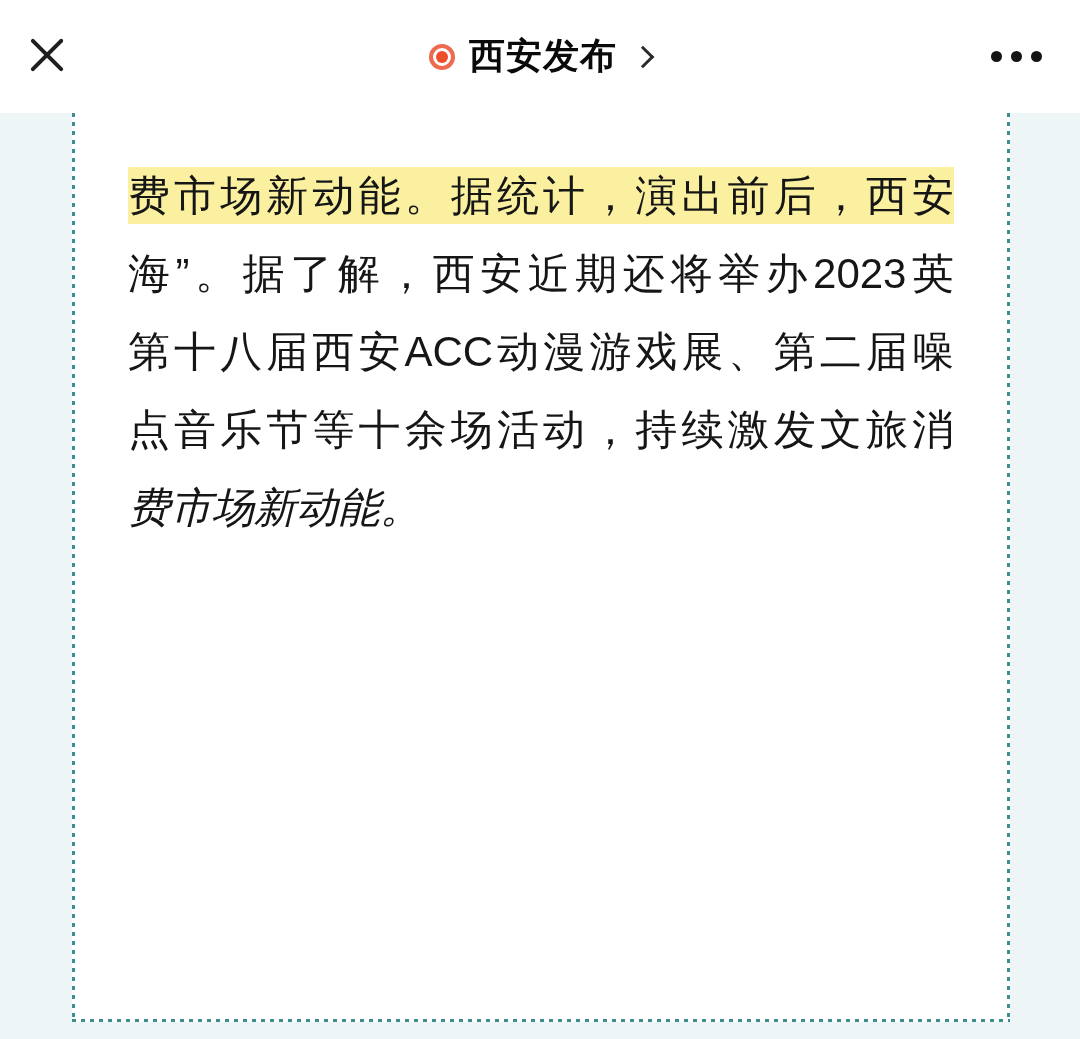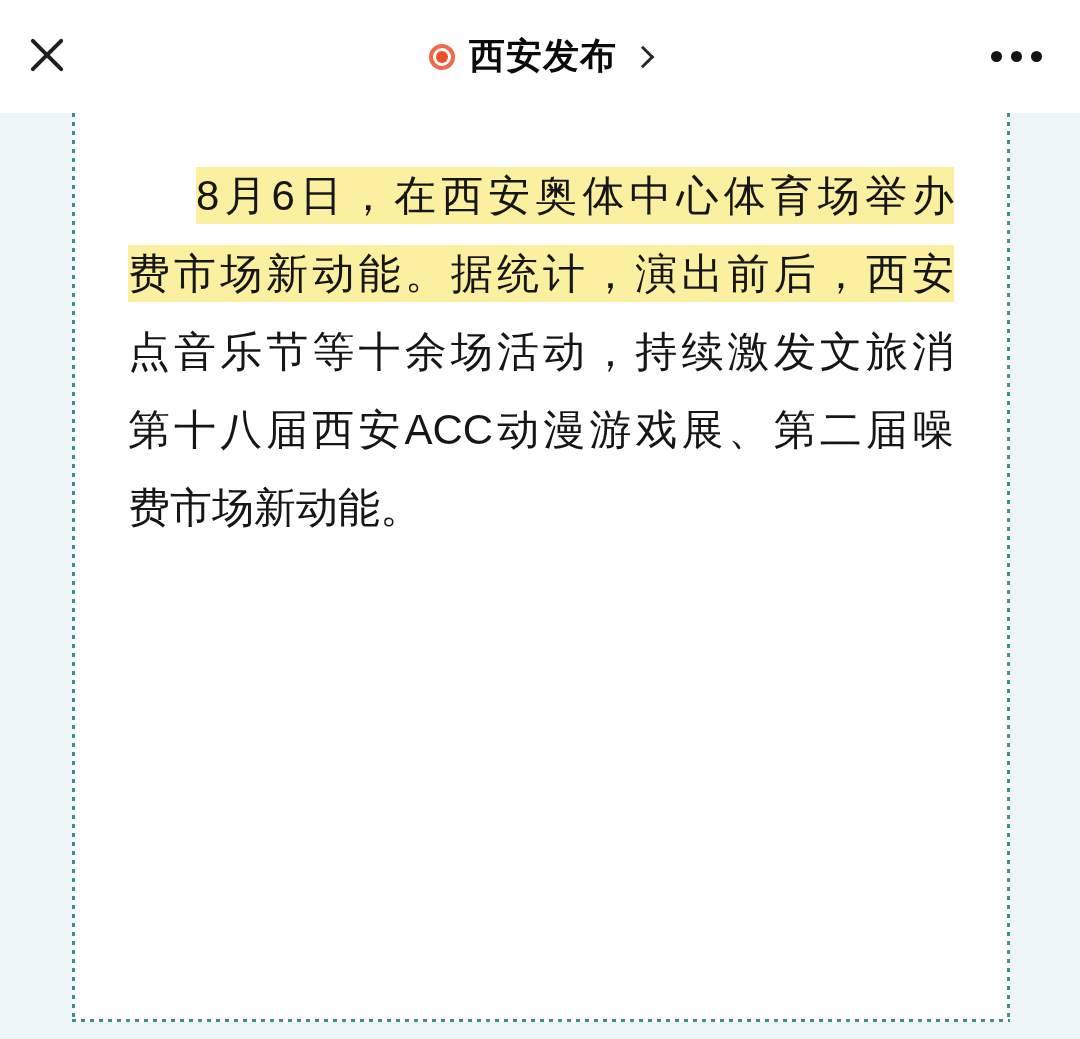--- a/index.html
+++ b/index.html
@@ -44,21 +44,21 @@
     background:repeating-linear-gradient(to bottom,var(--border-teal) 0 4px,transparent 4px 9px);}
   .edge-right{right:0;top:0;bottom:0;width:3px;
     background:repeating-linear-gradient(to bottom,var(--border-teal) 0 4px,transparent 4px 9px);}
   .edge-bottom{left:0;right:0;bottom:0;height:3px;
     background:repeating-linear-gradient(to right,var(--border-teal) 0 4px,transparent 4px 9px);}
 
   .article{padding:44px 56px 0 56px;}
   .line{height:78px;line-height:78px;font-size:42px;color:var(--text);
     text-align:justify;text-align-last:justify;white-space:nowrap;}
   .line.indent{padding-left:68px;}
-  .line.last{text-align-last:left;}
+  .line.last{text-align-last:left;font-style:italic;}
   .hl{background:var(--highlight);padding:5px 0;}
 </style>
 </head>
 <body>
 
 <div class="header">
   <div class="close-btn"></div>
 
   <div class="title-row">
     <span class="badge">
@@ -75,20 +75,20 @@
   </div>
 </div>
 
 <div class="page-bg">
   <div class="card">
     <div class="edge edge-left"></div>
     <div class="edge edge-right"></div>
     <div class="edge edge-bottom"></div>
 
     <div class="article">
-        <div class="line indent"><span class="hl">8月6日，在西安奥体中心体育场举办</span></div>
         <div class="line"><span class="hl">费市场新动能。据统计，演出前后，西安</span></div>
+        <div class="line"><span>海”。据了解，西安近期还将举办2023英</span></div>
+        <div class="line"><span>第十八届西安ACC动漫游戏展、第二届噪</span></div>
         <div class="line"><span>点音乐节等十余场活动，持续激发文旅消</span></div>
-        <div class="line"><span>第十八届西安ACC动漫游戏展、第二届噪</span></div>
         <div class="line last"><span>费市场新动能。</span></div>
       </div>
   </div>
 </div>
 
 </body></html>

